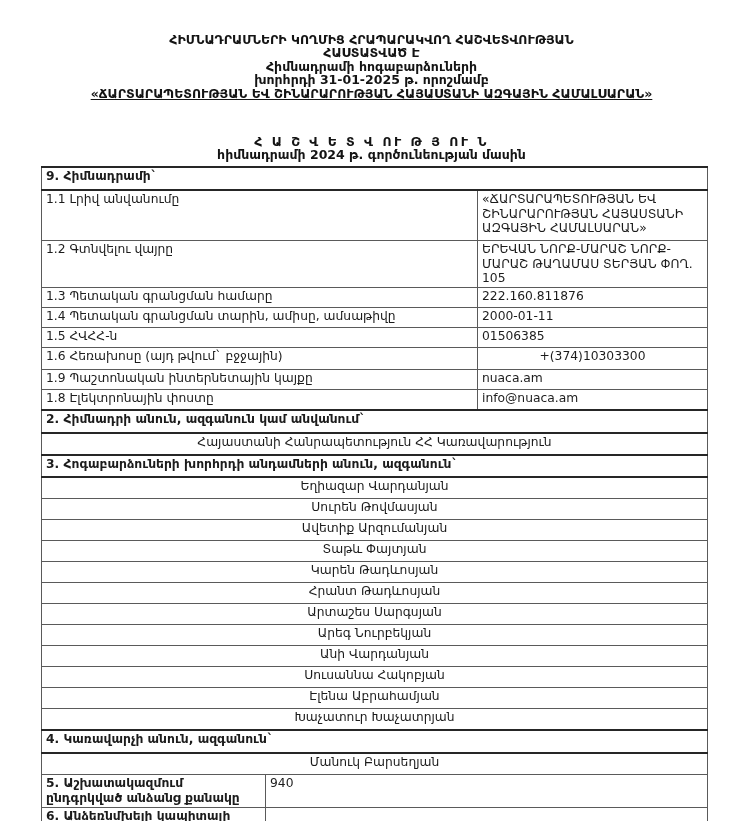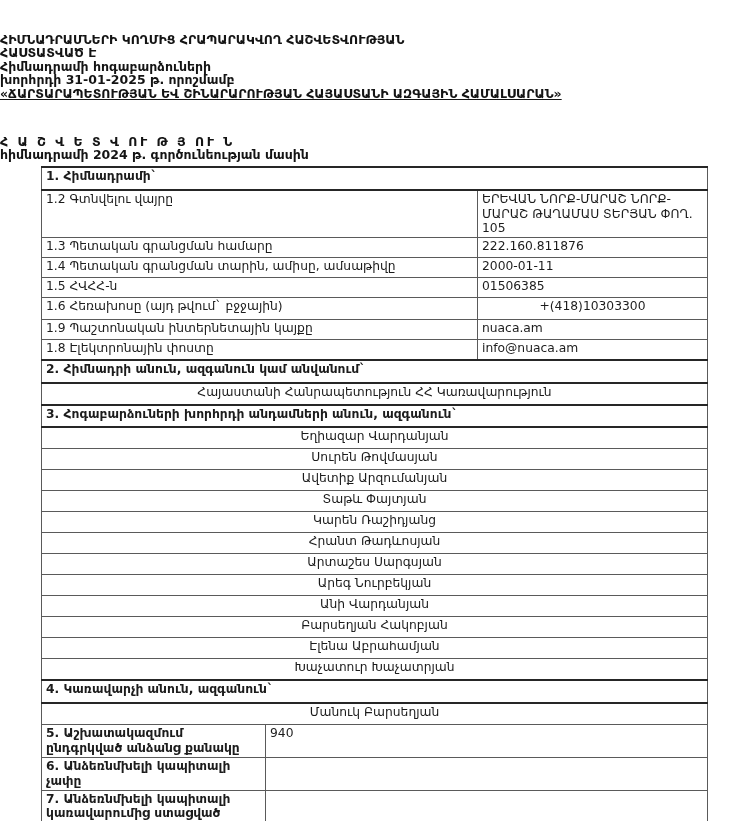--- a/index.html
+++ b/index.html
@@ -2,21 +2,21 @@
 <html lang="hy"><head>
 <meta charset="utf-8">
 <style>
   html,body{margin:0;padding:0;background:#fff;}
   .page{
     width:743px;height:821px;background:#ffffff;overflow:hidden;
     font-family:"DejaVu Sans", sans-serif;color:#1c1c1c;
   }
   
   .doc-header{
-    padding-top:33px;font-weight:bold;
+    padding-top:33px;text-align:center;font-weight:bold;
     font-size:12.5px;line-height:13.4px;color:#141414;
   }
   .doc-header div{white-space:nowrap;}
   .u-line{text-decoration:underline;}
   .report-word{letter-spacing:2.5px;margin-top:35px;}
   
   table.report{
     margin:4px 0 0 41px;width:666px;border-collapse:collapse;table-layout:fixed;
     font-size:12.3px;line-height:1.2;color:#1c1c1c;
     border:1.5px solid #2e2e2e;
@@ -51,41 +51,45 @@
 
   <table class="report">
     <colgroup>
         <col style="width:224px">
         <col style="width:212px">
         <col style="width:230px">
       </colgroup>
 
     <tbody>
         <tr class="sec h21">
-      <td colspan="3">1. Հիմնադրամի`</td>
+      <td colspan="3">9. Հիմնադրամի`</td>
+    </tr>
+    <tr class="r11">
+      <td colspan="2">1.1 Լրիվ անվանումը</td>
+      <td>«ՃԱՐՏԱՐԱՊԵՏՈՒԹՅԱՆ ԵՎ ՇԻՆԱՐԱՐՈՒԹՅԱՆ ՀԱՅԱՍՏԱՆԻ ԱԶԳԱՅԻՆ ՀԱՄԱԼՍԱՐԱՆ»</td>
     </tr>
     <tr class="r12">
       <td colspan="2">1.2 Գտնվելու վայրը</td>
       <td>ԵՐԵՎԱՆ ՆՈՐՔ-ՄԱՐԱՇ ՆՈՐՔ-ՄԱՐԱՇ ԹԱՂԱՄԱՍ ՏԵՐՅԱՆ ՓՈՂ. 105</td>
     </tr>
     <tr class="h19">
       <td colspan="2">1.3 Պետական գրանցման համարը</td>
       <td>222.160.811876</td>
     </tr>
     <tr class="h19">
       <td colspan="2">1.4 Պետական գրանցման տարին, ամիսը, ամսաթիվը</td>
       <td>2000-01-11</td>
     </tr>
     <tr class="h19">
       <td colspan="2">1.5 ՀՎՀՀ-ն</td>
       <td>01506385</td>
     </tr>
     <tr class="h21">
       <td colspan="2">1.6 Հեռախոսը (այդ թվում` բջջային)</td>
-      <td class="center">+(418)10303300</td>
+      <td class="center">+(374)10303300</td>
     </tr>
     <tr class="h19">
       <td colspan="2">1.9 Պաշտոնական ինտերնետային կայքը</td>
       <td>nuaca.am</td>
     </tr>
     <tr class="h19">
       <td colspan="2">1.8 Էլեկտրոնային փոստը</td>
       <td>info@nuaca.am</td>
     </tr>
 
@@ -105,36 +109,36 @@
     <tr class="h20">
           <td colspan="3" class="center">Սուրեն Թովմասյան</td>
         </tr>
     <tr class="h20">
           <td colspan="3" class="center">Ավետիք Արզումանյան</td>
         </tr>
     <tr class="h20">
           <td colspan="3" class="center">Տաթև Փայտյան</td>
         </tr>
     <tr class="h20">
-          <td colspan="3" class="center">Կարեն Ռաշիդյանց</td>
+          <td colspan="3" class="center">Կարեն Թադևոսյան</td>
         </tr>
     <tr class="h20">
           <td colspan="3" class="center">Հրանտ Թադևոսյան</td>
         </tr>
     <tr class="h20">
           <td colspan="3" class="center">Արտաշես Սարգսյան</td>
         </tr>
     <tr class="h20">
           <td colspan="3" class="center">Արեգ Նուրբեկյան</td>
         </tr>
     <tr class="h20">
           <td colspan="3" class="center">Անի Վարդանյան</td>
         </tr>
     <tr class="h20">
-          <td colspan="3" class="center">Բարսեղյան Հակոբյան</td>
+          <td colspan="3" class="center">Սուսաննա Հակոբյան</td>
         </tr>
     <tr class="h20">
           <td colspan="3" class="center">Էլենա Աբրահամյան</td>
         </tr>
     <tr class="h20">
           <td colspan="3" class="center">Խաչատուր Խաչատրյան</td>
         </tr>
 
     <tr class="sec h21">
       <td colspan="3">4. Կառավարչի անուն, ազգանուն`</td>

